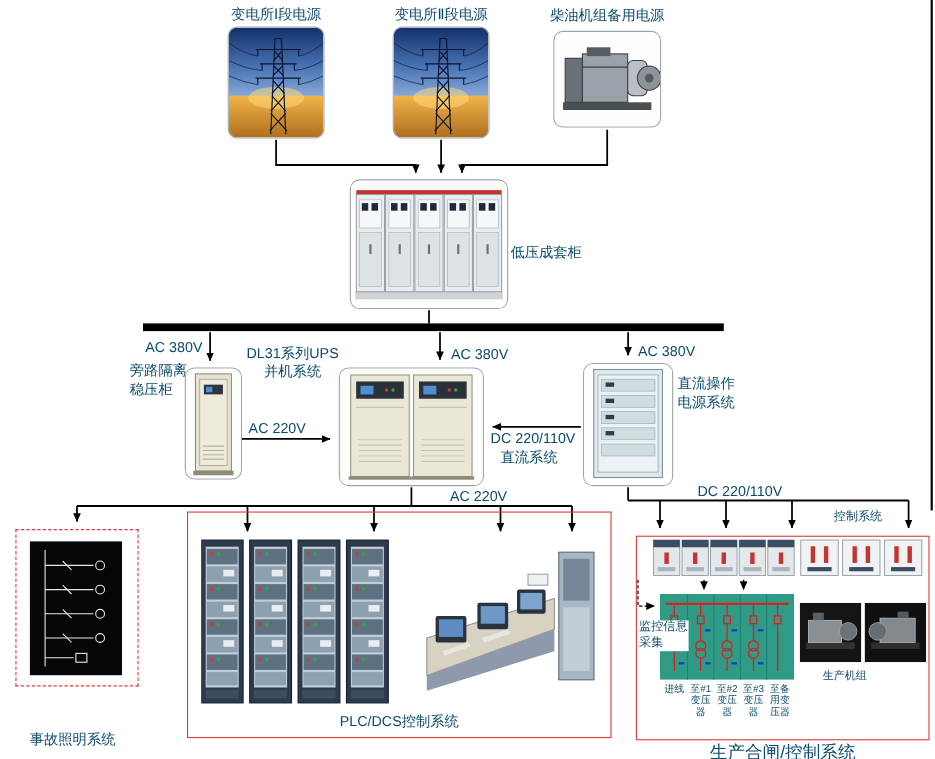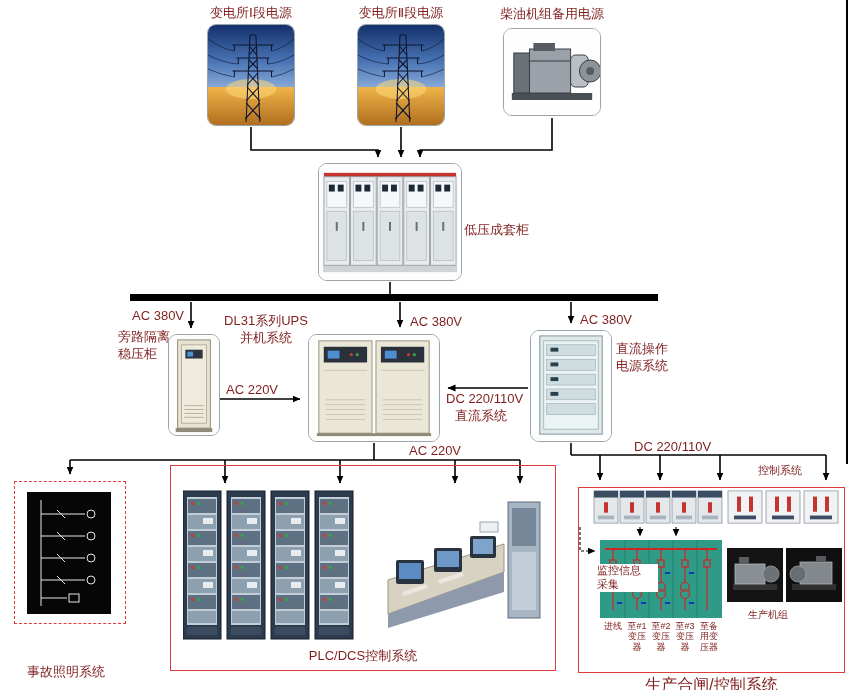--- a/index.html
+++ b/index.html
@@ -1,19 +1,19 @@
 <!DOCTYPE html>
 <html><head>
 <meta charset="utf-8">
 <style>
   * { margin:0; padding:0; box-sizing:border-box; }
   html,body { background:#ffffff; }
   #canvas {
     position:relative; width:850px; height:690px; background:#ffffff;
-    font-family:"Liberation Sans","DejaVu Sans",sans-serif; color:#7f1d1d;
+    font-family:"Liberation Sans","DejaVu Sans",sans-serif; color:#0c4a6e;
     overflow:hidden;
   }
   .lbl { position:absolute; font-size:13px; line-height:1.3; white-space:nowrap; }
   .ctr { text-align:center; }
   .blk span { display:block; }
   .photo { position:absolute; border:1px solid #9ba3ab; border-radius:9px; overflow:hidden; background:#fff; }
   .photo > svg { display:block; width:100%; height:100%; }
   .pic { position:absolute; }
   .pic > svg { display:block; width:100%; height:100%; }
   .wires { position:absolute; left:0; top:0; pointer-events:none; }
@@ -399,21 +399,21 @@
   <div class="pic" style="left:786px;top:548px;width:56px;height:54px;">
     <svg viewBox="0 0 56 54" preserveAspectRatio="none">
       <rect width="56" height="54" fill="#101010"></rect>
       <rect x="6" y="36" width="44" height="6" fill="#2e2e2e"></rect>
       <rect x="14" y="14" width="32" height="22" fill="#83888d" stroke="#aeb2b6" stroke-width="0.8"></rect>
       <circle cx="12" cy="26" r="8" fill="#686d72" stroke="#9aa0a4" stroke-width="0.8"></circle>
       <rect x="30" y="8" width="10" height="6" fill="#55595d"></rect>
     </svg>
   </div>
   <div class="lbl" style="left:748px;top:608px;font-size:10px;text-align:right;">生产机组</div>
-  <div class="lbl blk" style="left:580px;top:564px;font-size:11px;line-height:1.25;background:#fff;padding:0 17px;">
+  <div class="lbl blk" style="left:580px;top:564px;font-size:11px;line-height:1.25;background:#fff;padding:0 1px;">
     <span>监控信息</span>
     <span>采集</span>
   </div>
   <div class="flabel" style="left:602px;top:621px;width:22px;text-align:center;">进线</div>
   <div class="flabel" style="left:626px;top:621px;width:22px;">至#1变压器</div>
   <div class="flabel" style="left:650px;top:621px;width:22px;">至#2变压器</div>
   <div class="flabel" style="left:674px;top:621px;width:22px;">至#3变压器</div>
   <div class="flabel" style="left:698px;top:621px;width:22px;">至备用变压器</div>
   <div class="lbl ctr" style="left:578px;top:676px;width:267px;font-size:16px;line-height:1.1;">生产合闸/控制系统</div>
 

